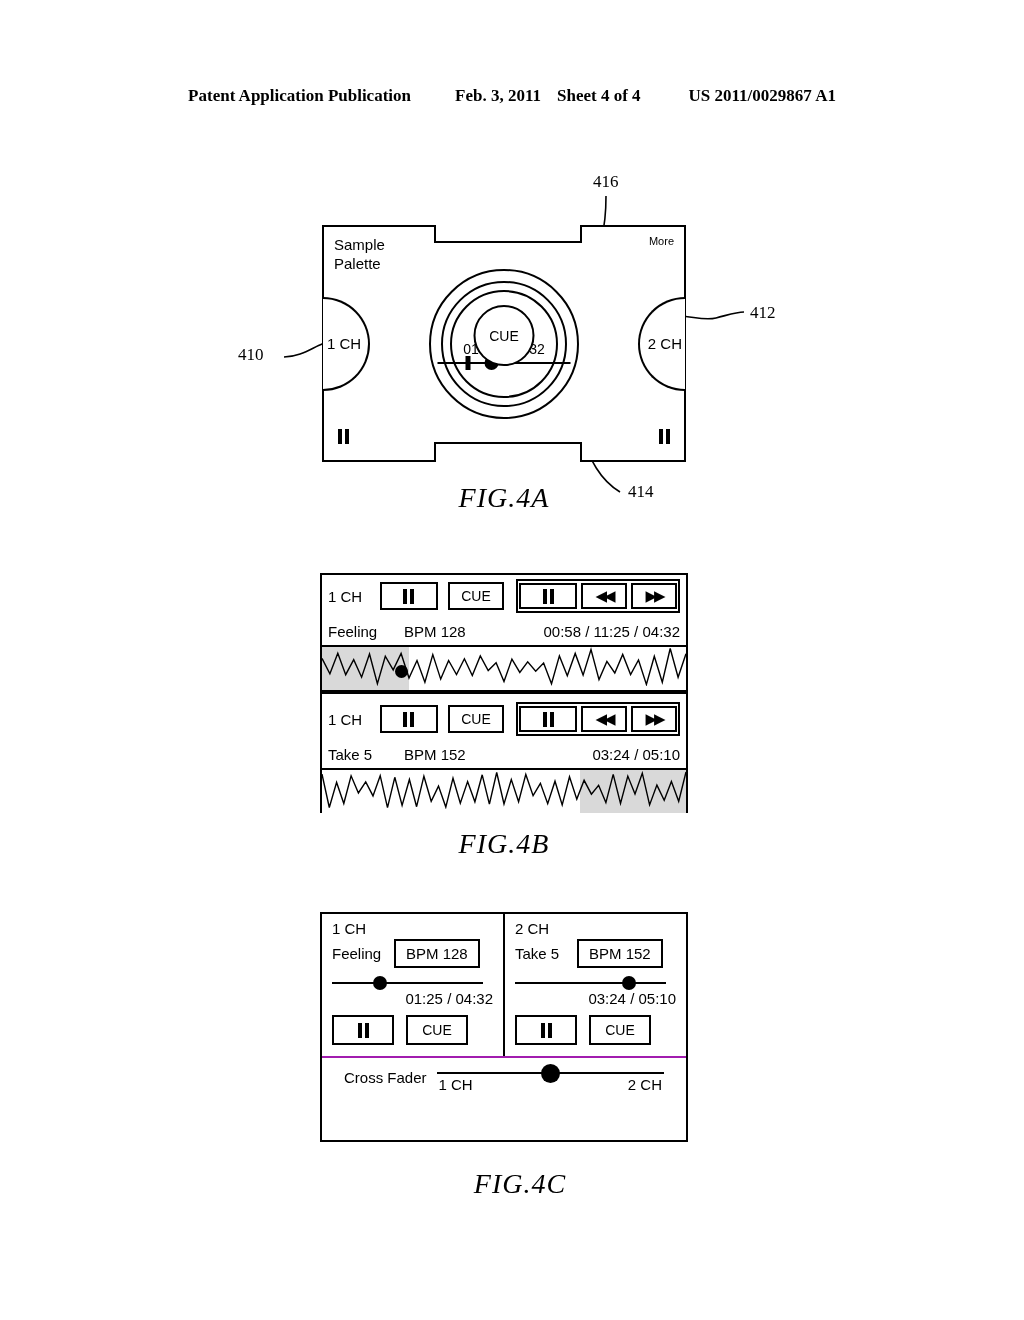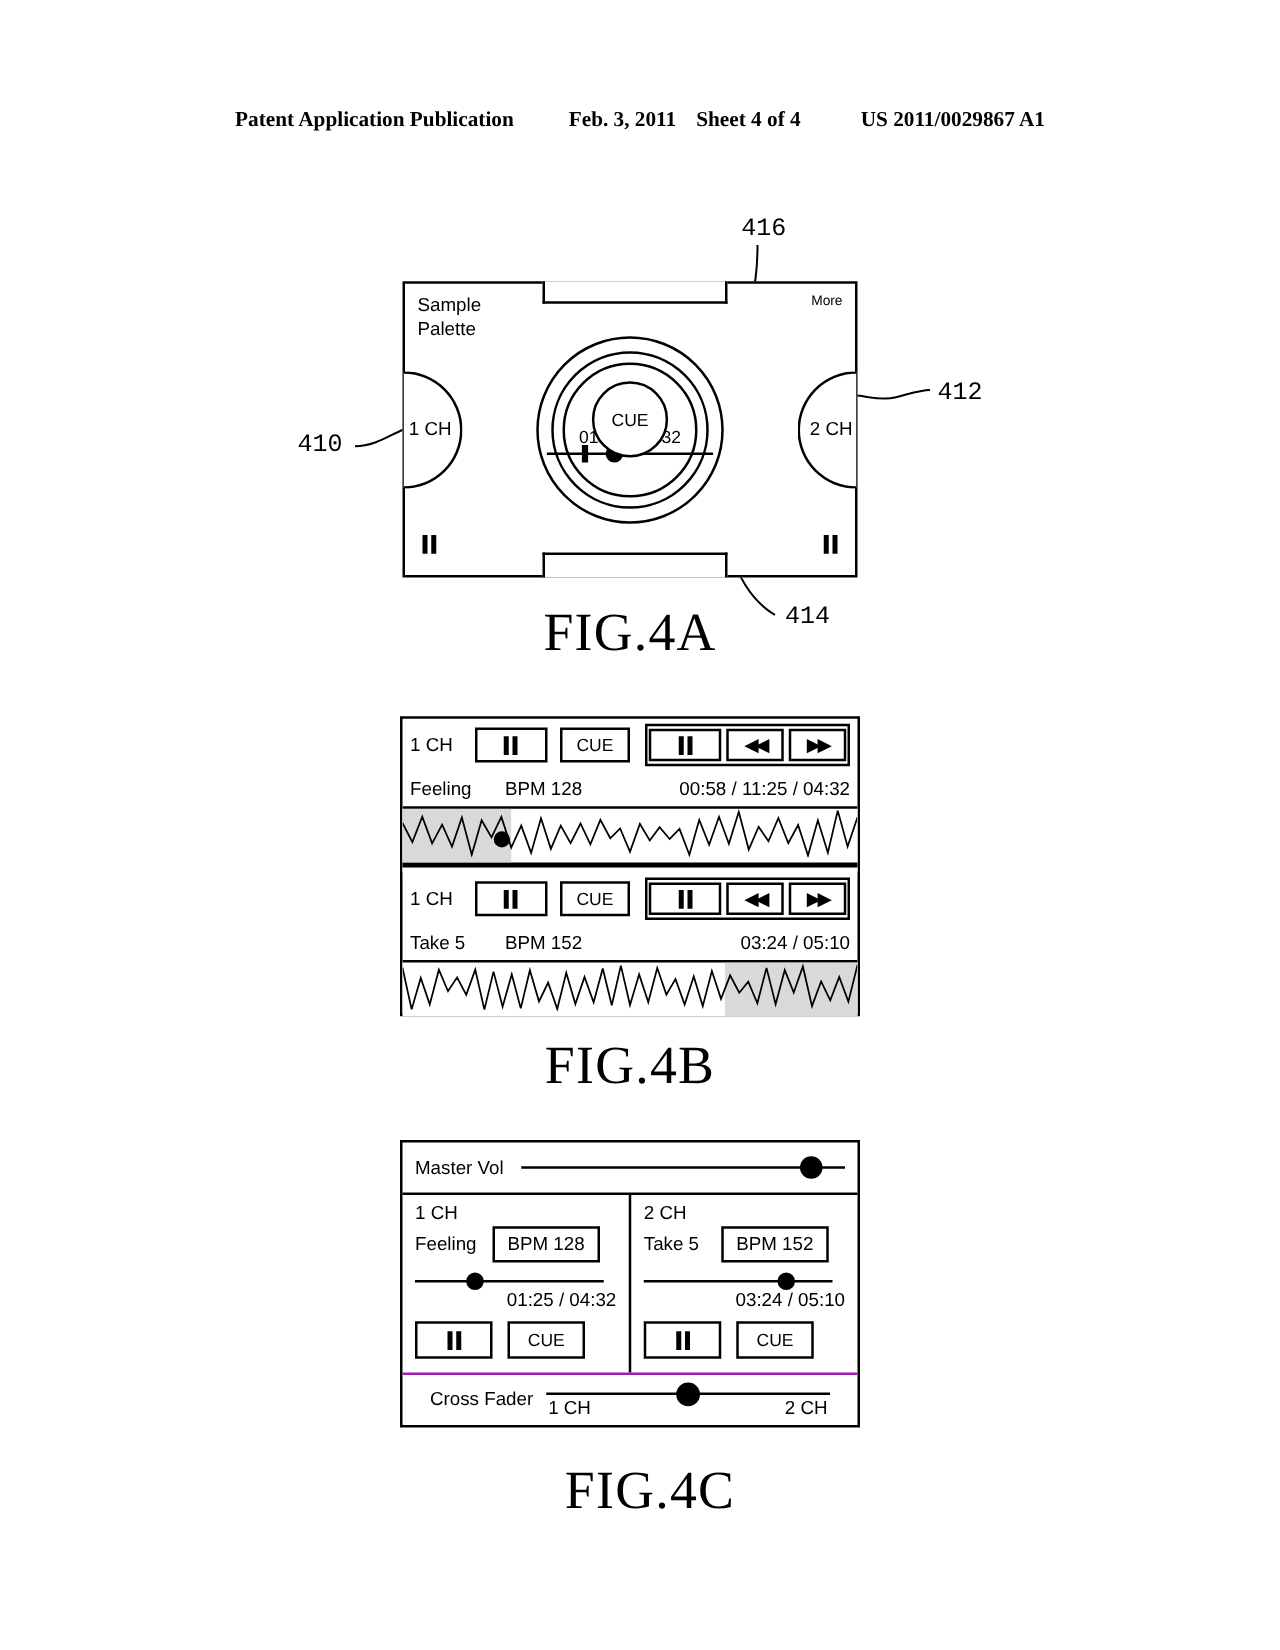--- a/index.html
+++ b/index.html
@@ -15,21 +15,21 @@
     display:flex;justify-content:center;align-items:flex-start;white-space:nowrap;
   }
   .pub-header span{display:inline-block;}
   .h-title{margin-right:44px;}
   .h-date{margin-right:16px;}
   .h-sheet{margin-right:48px;}
 
   
   .fig-caption{
     position:absolute;text-align:center;
-    font-family:"Liberation Serif", serif;font-size:43px;letter-spacing:1px;
+    font-family:"Liberation Serif", serif;font-size:28px;letter-spacing:1px;font-style:italic;
   }
 
   
   #fig4a-box{
     position:absolute;left:322px;top:225px;width:364px;height:237px;
     border:2px solid #000;box-sizing:border-box;background:#fff;
   }
   .lbl-sample{
     position:absolute;left:10px;top:8px;font-size:15px;line-height:19px;
   }
@@ -99,21 +99,21 @@
   .pause-glyph::before,.pause-glyph::after{
     content:"";position:absolute;top:0;width:4px;height:15px;background:#000;
   }
   .pause-glyph::before{left:0;}
   .pause-glyph::after{right:0;}
   .corner-pause{position:absolute;bottom:12px;}
   .corner-pause.left{left:14px;}
   .corner-pause.right{right:14px;}
 
   
-  .callout{position:absolute;font-size:20px;font-family:Liberation Mono, monospace;}
+  .callout{position:absolute;font-size:17px;font-family:Liberation Serif, serif;}
   #leaders4a{position:absolute;left:0;top:0;width:1024px;height:560px;pointer-events:none;}
 
   
   #fig4b-box{
     position:absolute;left:320px;top:573px;width:368px;height:240px;
     border:2px solid #000;box-sizing:border-box;background:#fff;
   }
   .deck{position:relative;}
   .deck-row1{
     display:flex;align-items:center;height:42px;padding:0 6px;box-sizing:border-box;
@@ -337,26 +337,20 @@
       <svg id="wave2" width="364" height="39" viewBox="0 0 364 39" preserveAspectRatio="none">
           <polyline points="0.0,4.1 7.3,37.5 14.6,12.4 21.8,33.5 29.1,5.8 36.4,23.0 43.7,11.9 51.0,25.9 58.2,5.7 65.5,37.7 72.8,7.3 80.1,35.4 87.4,9.5 94.6,36.7 101.9,6.2 109.2,31.2 116.5,16.1 123.8,37.1 131.0,8.2 138.3,33.2 145.6,11.6 152.9,31.8 160.2,4.8 167.4,34.2 174.7,2.5 182.0,34.0 189.3,9.5 196.6,31.7 203.8,4.4 211.1,25.7 218.4,13.3 225.7,33.7 233.0,11.2 240.2,34.9 247.5,6.8 254.8,29.1 262.1,10.3 269.4,24.2 276.6,15.3 283.9,32.6 291.2,4.3 298.5,33.4 305.8,6.1 313.0,24.0 320.3,3.2 327.6,34.9 334.9,15.1 342.2,30.3 349.4,11.5 356.7,31.3 364.0,2.0" fill="none" stroke="#000000" stroke-width="1.4"></polyline>
         </svg>
     </div>
   </div>
 </div>
 
 <div class="fig-caption" style="left:320px;top:828px;width:368px;">FIG.4B</div>
 
 <div id="fig4c-box">
-  <div class="master-row">
-    <span>Master Vol</span>
-    <div class="slider-line">
-      <div class="slider-knob" id="masterKnob" style="left: 86%;"></div>
-    </div>
-  </div>
 
   <div class="chan-area">
     <div class="chan left">
       <div class="chan-ch">1 CH</div>
       <div class="chan-line2">
         <div class="chan-title">Feeling</div>
         <div class="bpm-box">BPM 128</div>
       </div>
       <div class="chan-slider">
         <div class="slider-knob" id="ch1Knob" style="width: 14px; height: 14px; top: -6px; left: 27%;"></div>

